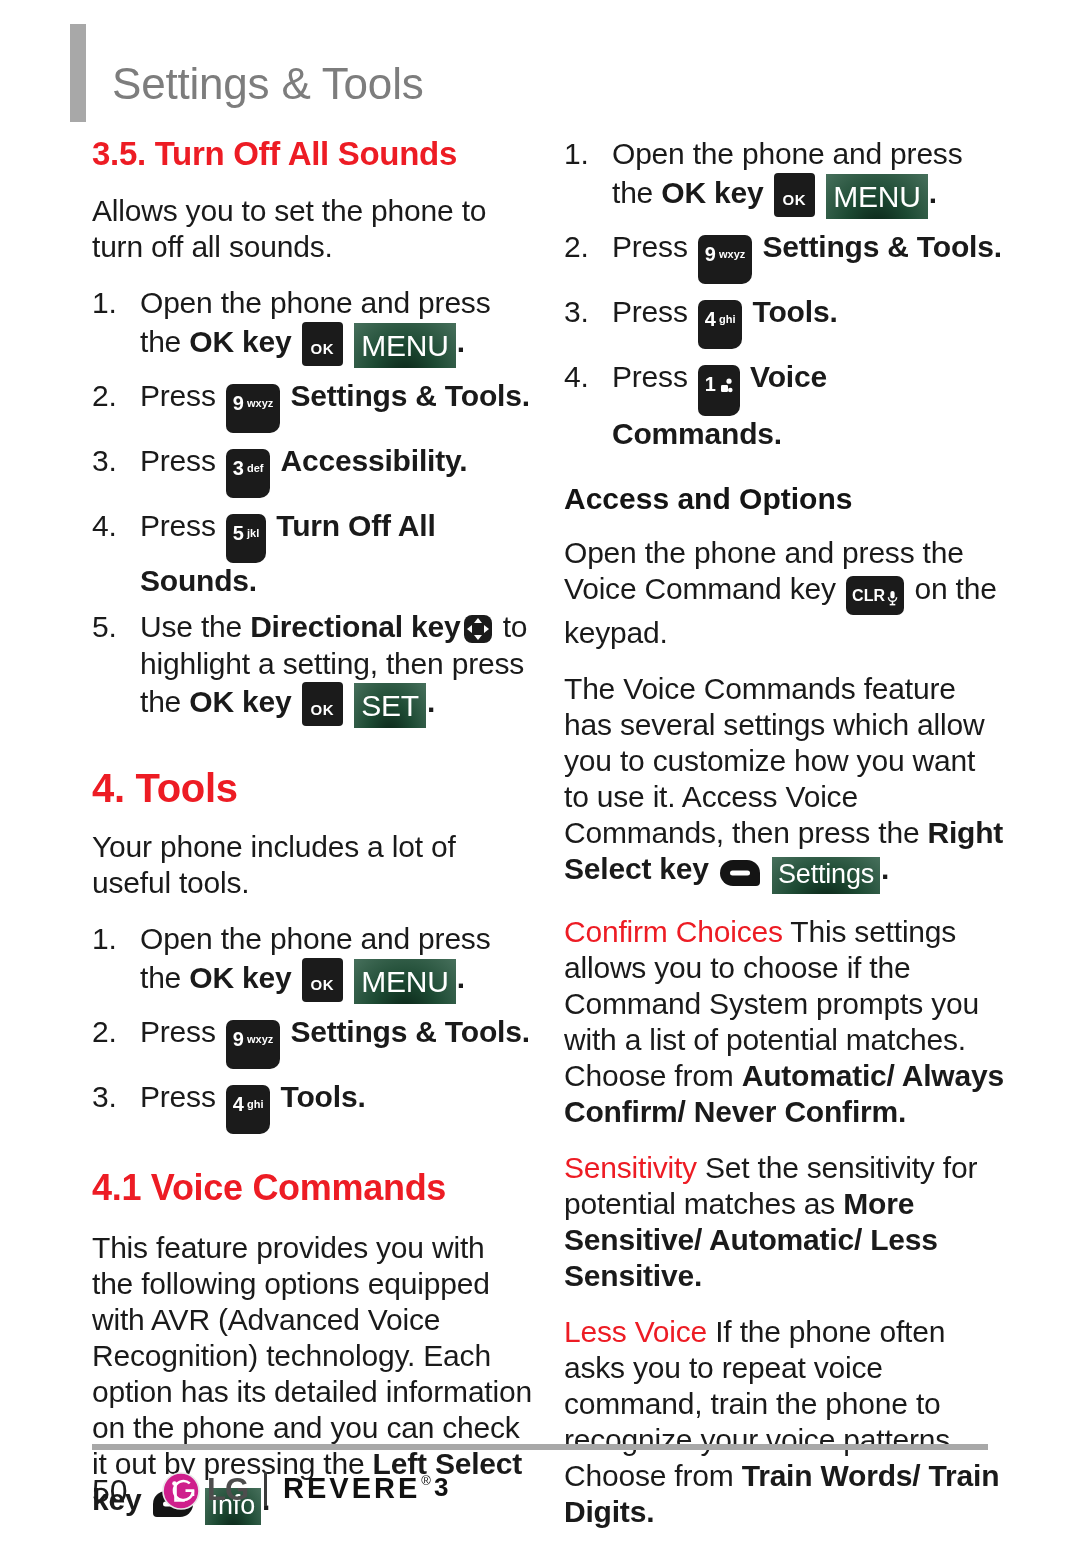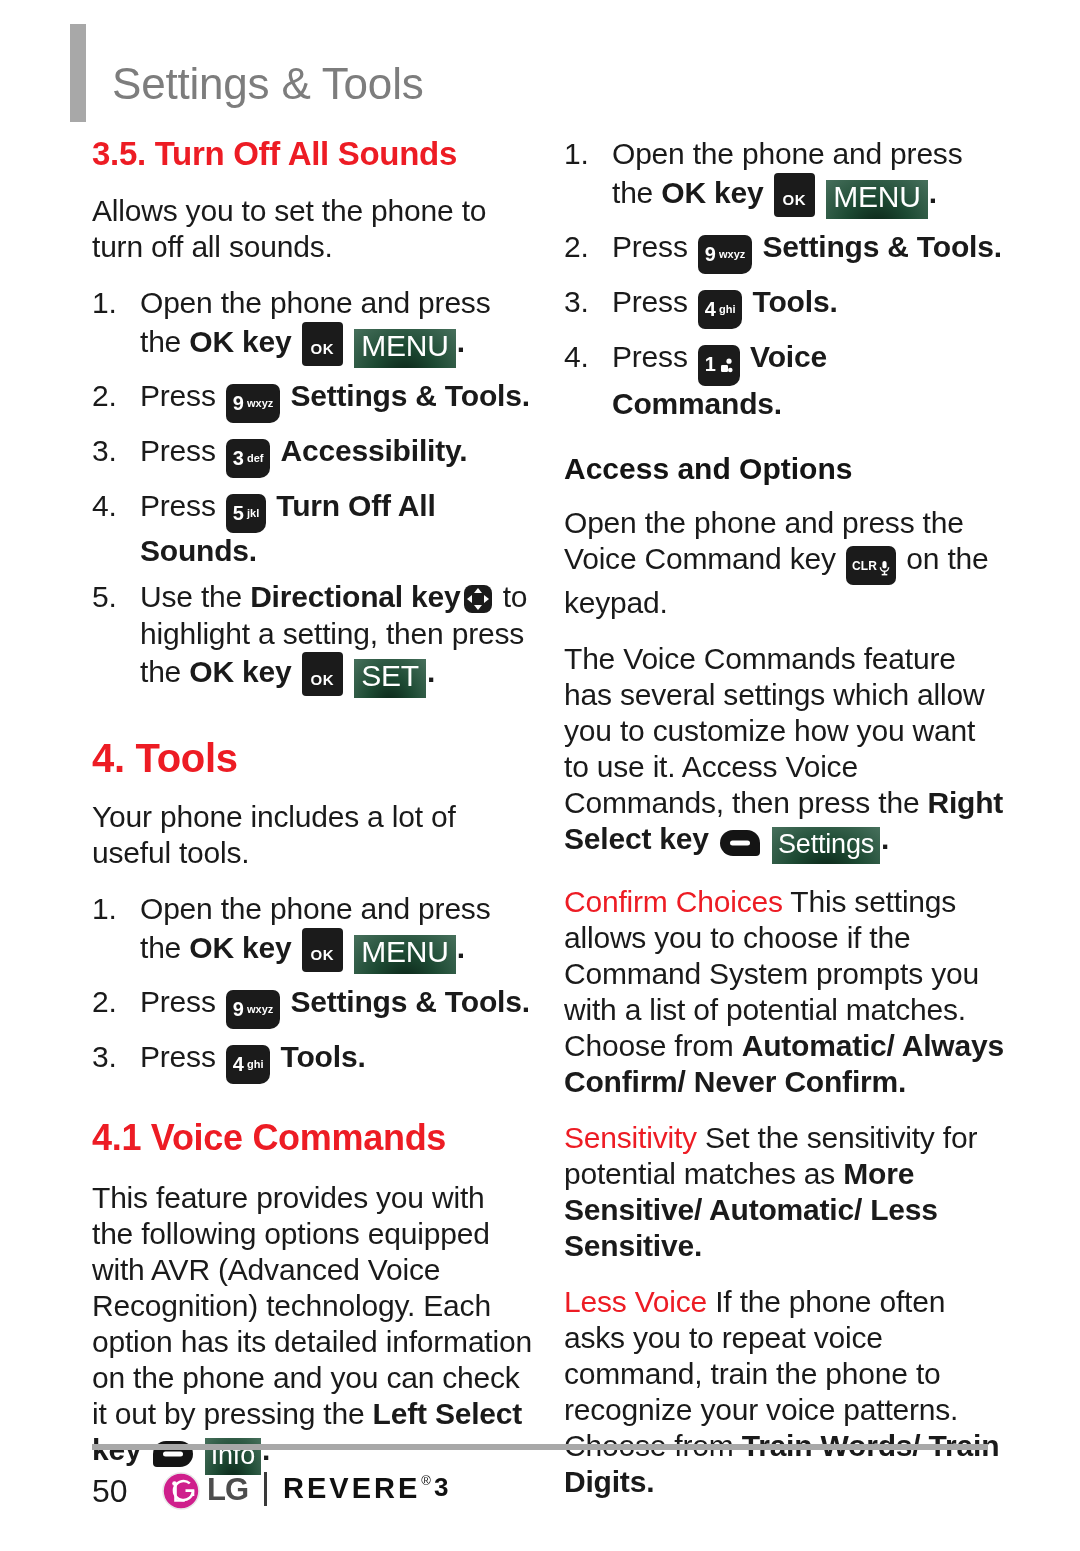--- a/index.html
+++ b/index.html
@@ -80,39 +80,39 @@
   }
   ol.steps li .b{font-weight:700;}
 
   
   .key{
     display:inline-block;
     vertical-align:-5px;
     background:#1b1b1b;
     color:#ffffff;
     border-radius:7px 7px 10px 7px;
-    padding:2px 7px 7px 7px;
+    padding:2px 7px 17px 7px;
     margin:0 2px;
     line-height:1;
     white-space:nowrap;
     position:relative;
   }
   .key .kd{
     font-size:20px;font-weight:700;display:inline-block;
     vertical-align:middle;letter-spacing:0;
   }
   .key .kl{
     font-size:11px;font-weight:700;display:inline-block;
     vertical-align:middle;margin-left:3px;letter-spacing:0;
     transform:translateY(1px);
   }
   .key.ok{border-radius:4px;padding:10px 9px 4px 9px;}
   .key.ok .kd{font-size:15px;letter-spacing:0.5px;}
   .key.clr{border-radius:7px;padding:3px 6px 4px 6px;}
-  .key.clr .kd{font-size:12px;letter-spacing:0.2px;}
+  .key.clr .kd{font-size:16px;letter-spacing:0.2px;}
   .key.clr .mic{
     display:inline-block;vertical-align:middle;margin-left:2px;
     transform:translateY(0px);
   }
   .key.one .vm{display:inline-block;vertical-align:middle;margin-left:4px;}
 
   
   .dirkey{
     display:inline-block;vertical-align:-6px;
     width:28px;height:28px;background:#1b1b1b;border-radius:8px;
@@ -137,21 +137,21 @@
     transform:translate(-50%,-50%);
   }
 
   
   .badge{
     display:inline-block;vertical-align:-4px;
     color:#ffffff;
     font-size:30px;
     font-weight:400;
     line-height:1;
-    padding:2px 7px 7px 7px;
+    padding:8px 7px 7px 7px;
     margin:0 1px;
     background:
       radial-gradient(ellipse at 50% 120%, #0a2417 0%, #1d4a33 45%, #47705c 100%);
     letter-spacing:-0.2px;
   }
   .badge.sm{font-size:27px;padding:4px 6px 6px 6px;}
 
   
   .footer{position:absolute;left:92px;top:1444px;width:896px;}
   .footer-rule{width:896px;height:6px;background:#a8a8a8;}

